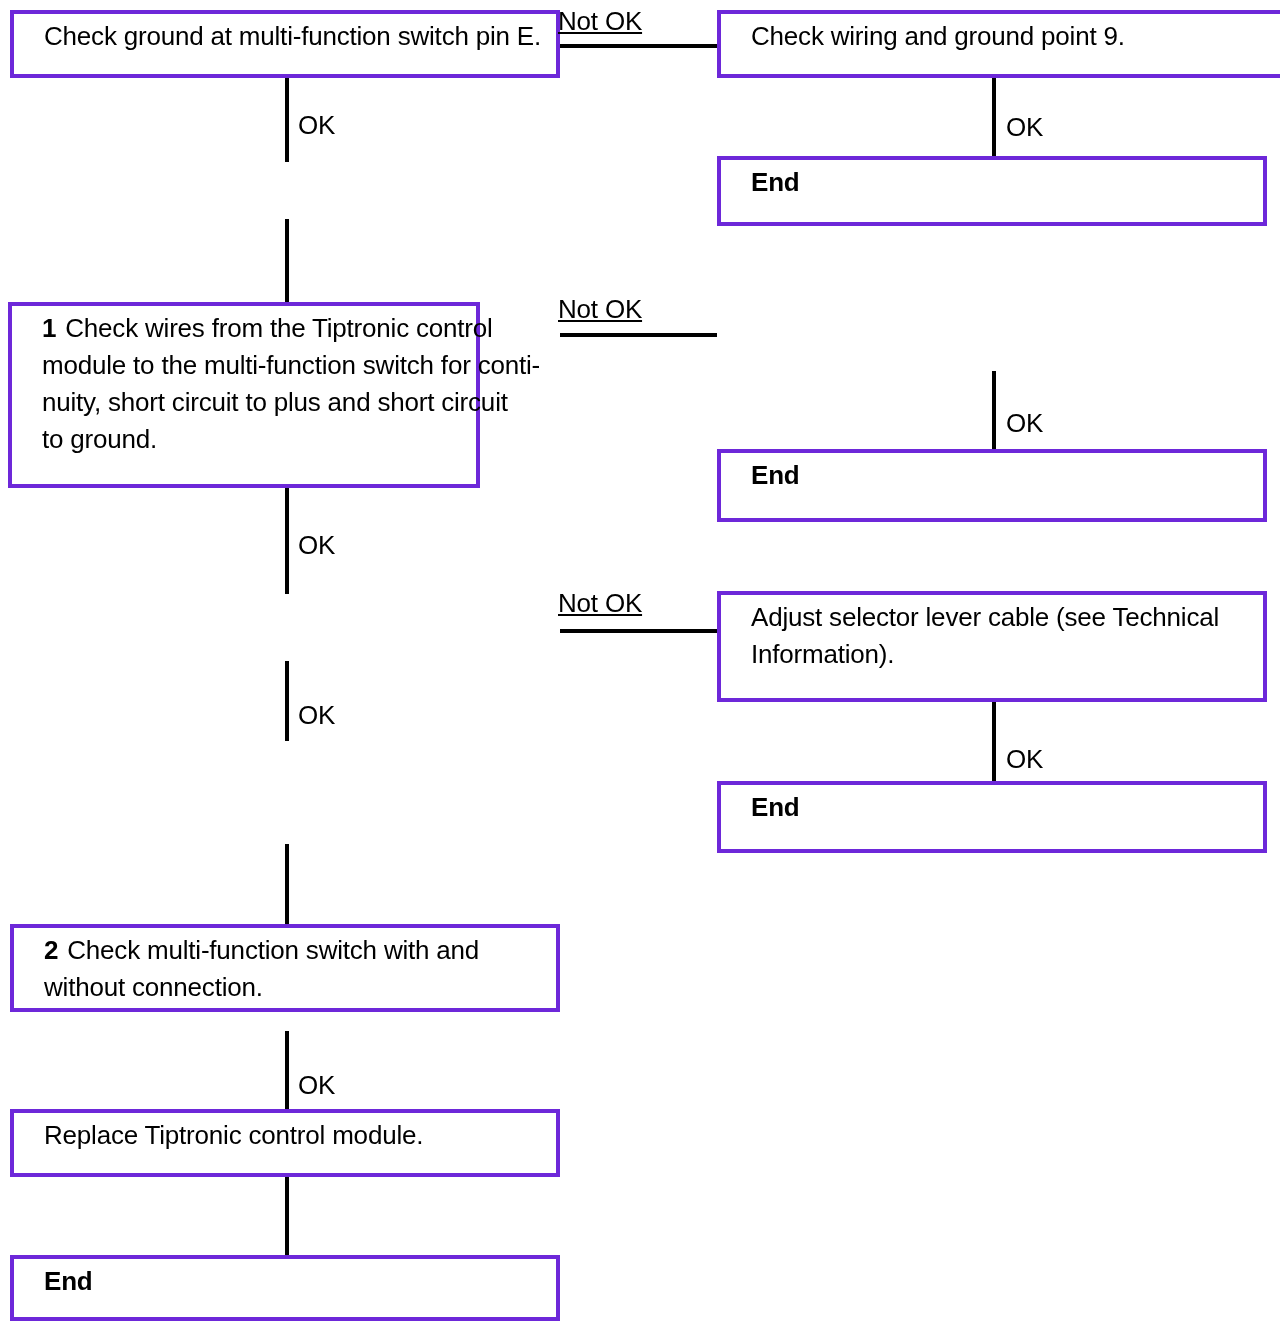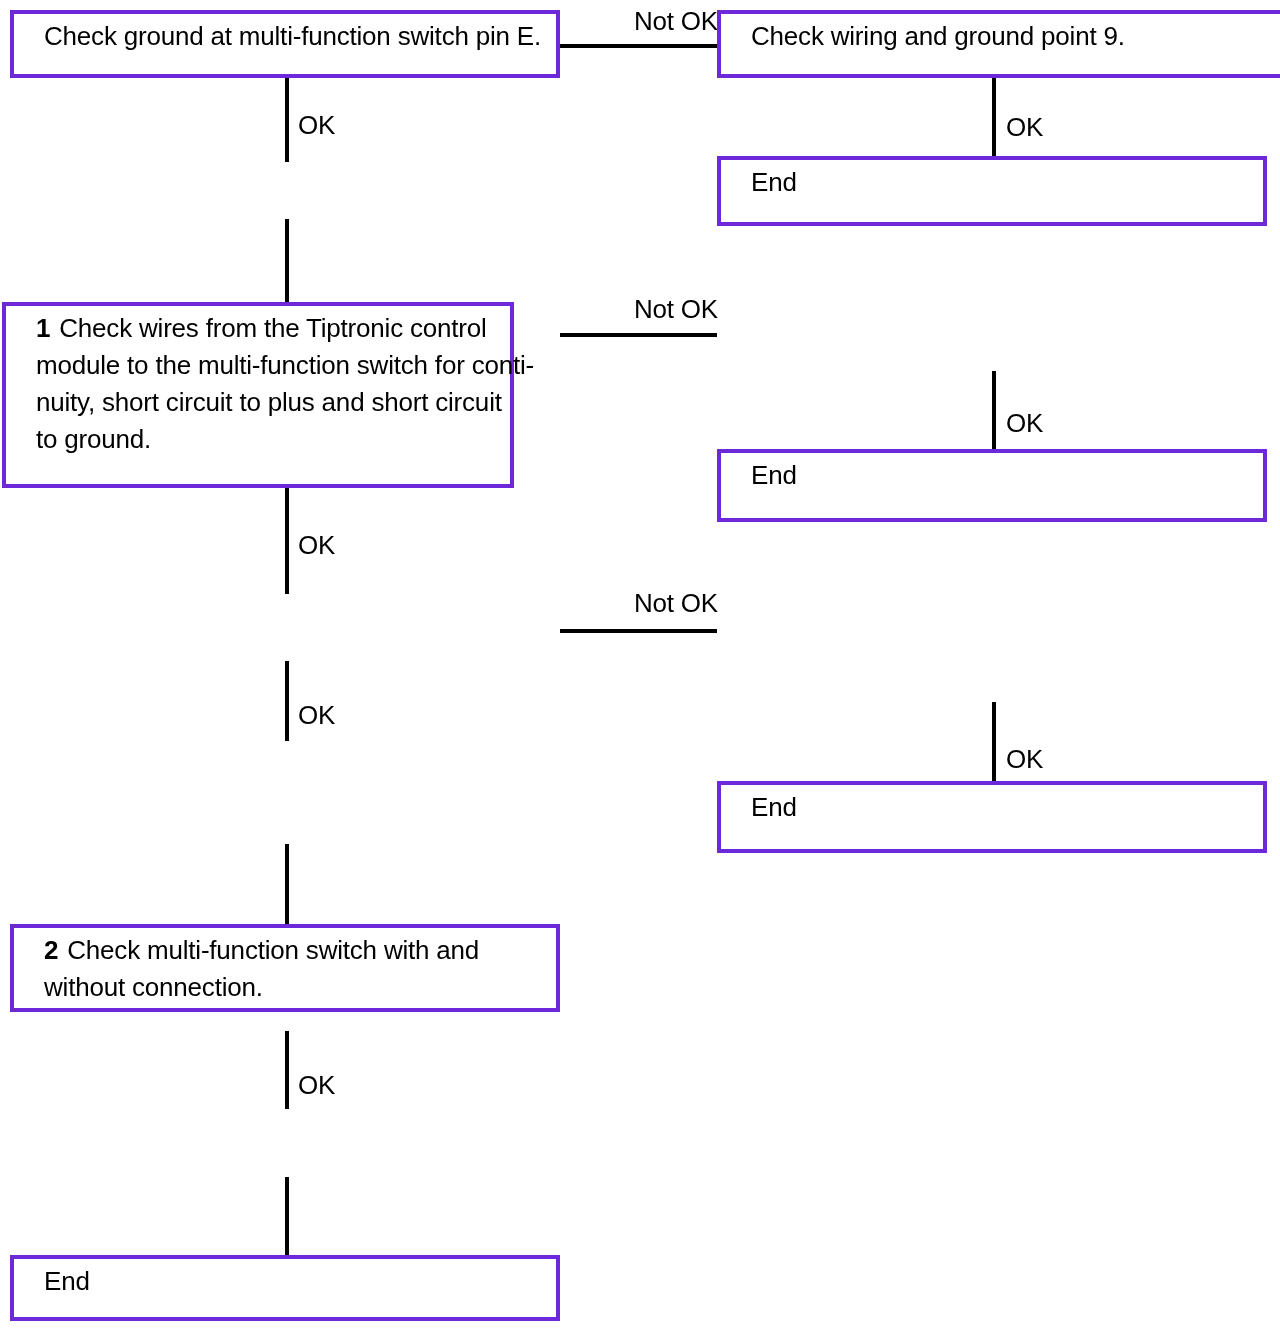--- a/index.html
+++ b/index.html
@@ -19,31 +19,31 @@
     background: #ffffff;
     display: flex;
     padding: 4px 30px;
     font-size: 26px;
     line-height: 37px;
     letter-spacing: -0.2px;
   }
   .node .content { display: block; }
   .node .txt { white-space: pre; }
   .node .step { font-weight: bold; margin-right: 9px; }
-  .node.end .txt { font-weight: normal; margin-top: 32px; }
+  .node.end .txt { font-weight: bold; margin-top: 32px; }
   .vline { position: absolute; width: 4px; background: #000000; }
   .hline { position: absolute; height: 4px; background: #000000; }
   .lbl {
     position: absolute;
     font-size: 26px;
     line-height: 30px;
     letter-spacing: -0.2px;
     white-space: pre;
   }
-  .lbl.center { width: 160px; text-align: right; }
+  .lbl.center { width: 160px; text-align: left; text-decoration: underline; }
 </style>
 </head>
 <body>
 
 <div class="stage">
 
   <div class="node" style="left:10px;top:10px;width:550px;height:68px">
     <div class="content"><span class="txt">Check ground at multi-function switch pin E.</span></div>
   </div>
 
@@ -58,21 +58,21 @@
   <div class="lbl" style="left:1006px;top:112px">OK</div>
 
   <div class="node end" style="left:717px;top:156px;width:550px;height:70px">
     <div class="content"><span class="txt">End</span></div>
   </div>
 
   <div class="vline" style="left:285px;top:78px;height:84px"></div>
   <div class="lbl" style="left:298px;top:110px">OK</div>
   <div class="vline" style="left:285px;top:219px;height:83px"></div>
 
-  <div class="node" style="left:2px;top:302px;width:512px;height:186px">
+  <div class="node" style="left:8px;top:302px;width:472px;height:186px">
     <div class="content">
       <span class="step">1</span><span class="txt">Check wires from the Tiptronic control
 module to the multi-function switch for conti-
 nuity, short circuit to plus and short circuit
 to ground.</span>
     </div>
   </div>
 
   <div class="hline" style="left:560px;top:333px;width:157px"></div>
   <div class="lbl center" style="left:558px;top:294px">Not OK</div>
@@ -85,20 +85,24 @@
     <div class="content"><span class="txt">End</span></div>
   </div>
 
   <div class="vline" style="left:285px;top:488px;height:106px"></div>
   <div class="lbl" style="left:298px;top:530px">OK</div>
 
 
   <div class="hline" style="left:560px;top:629px;width:157px"></div>
   <div class="lbl center" style="left:558px;top:588px">Not OK</div>
 
+  <div class="node" style="left:717px;top:591px;width:550px;height:111px">
+    <div class="content"><span class="txt">Adjust selector lever cable (see Technical
+Information).</span></div>
+  </div>
 
   <div class="vline" style="left:992px;top:702px;height:79px"></div>
   <div class="lbl" style="left:1006px;top:744px">OK</div>
 
   <div class="node end" style="left:717px;top:781px;width:550px;height:72px">
     <div class="content"><span class="txt">End</span></div>
   </div>
 
   <div class="vline" style="left:285px;top:661px;height:80px"></div>
   <div class="lbl" style="left:298px;top:700px">OK</div>
@@ -107,20 +111,23 @@
   <div class="node" style="left:10px;top:924px;width:550px;height:88px">
     <div class="content">
       <span class="step">2</span><span class="txt">Check multi-function switch with and
 without connection.</span>
     </div>
   </div>
 
   <div class="vline" style="left:285px;top:1031px;height:78px"></div>
   <div class="lbl" style="left:298px;top:1070px">OK</div>
 
+  <div class="node" style="left:10px;top:1109px;width:550px;height:68px">
+    <div class="content"><span class="txt">Replace Tiptronic control module.</span></div>
+  </div>
 
   <div class="vline" style="left:285px;top:1177px;height:78px"></div>
 
   <div class="node end" style="left:10px;top:1255px;width:550px;height:66px">
     <div class="content"><span class="txt">End</span></div>
   </div>
 
 </div>
 
 </body></html>

